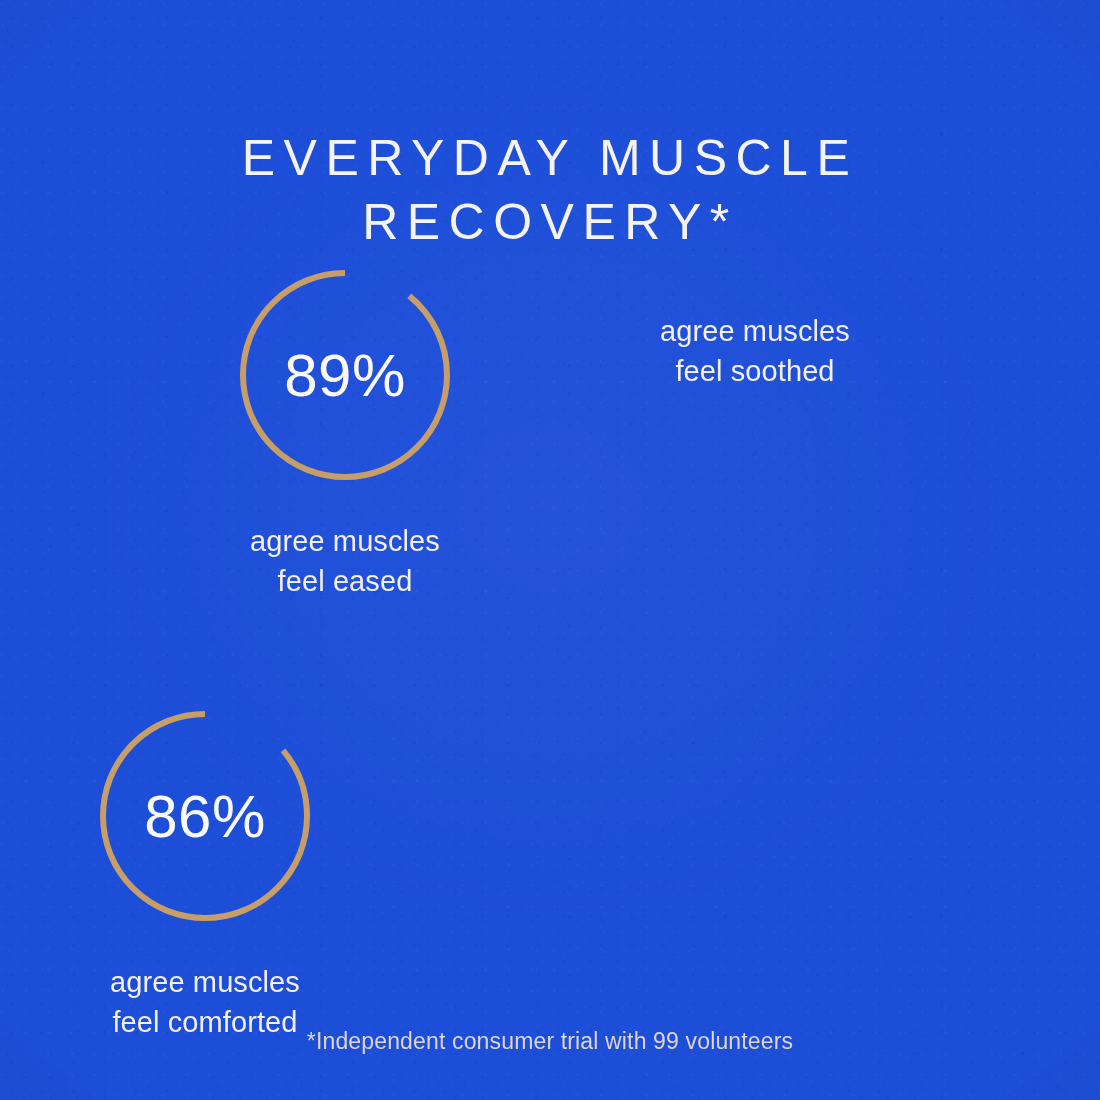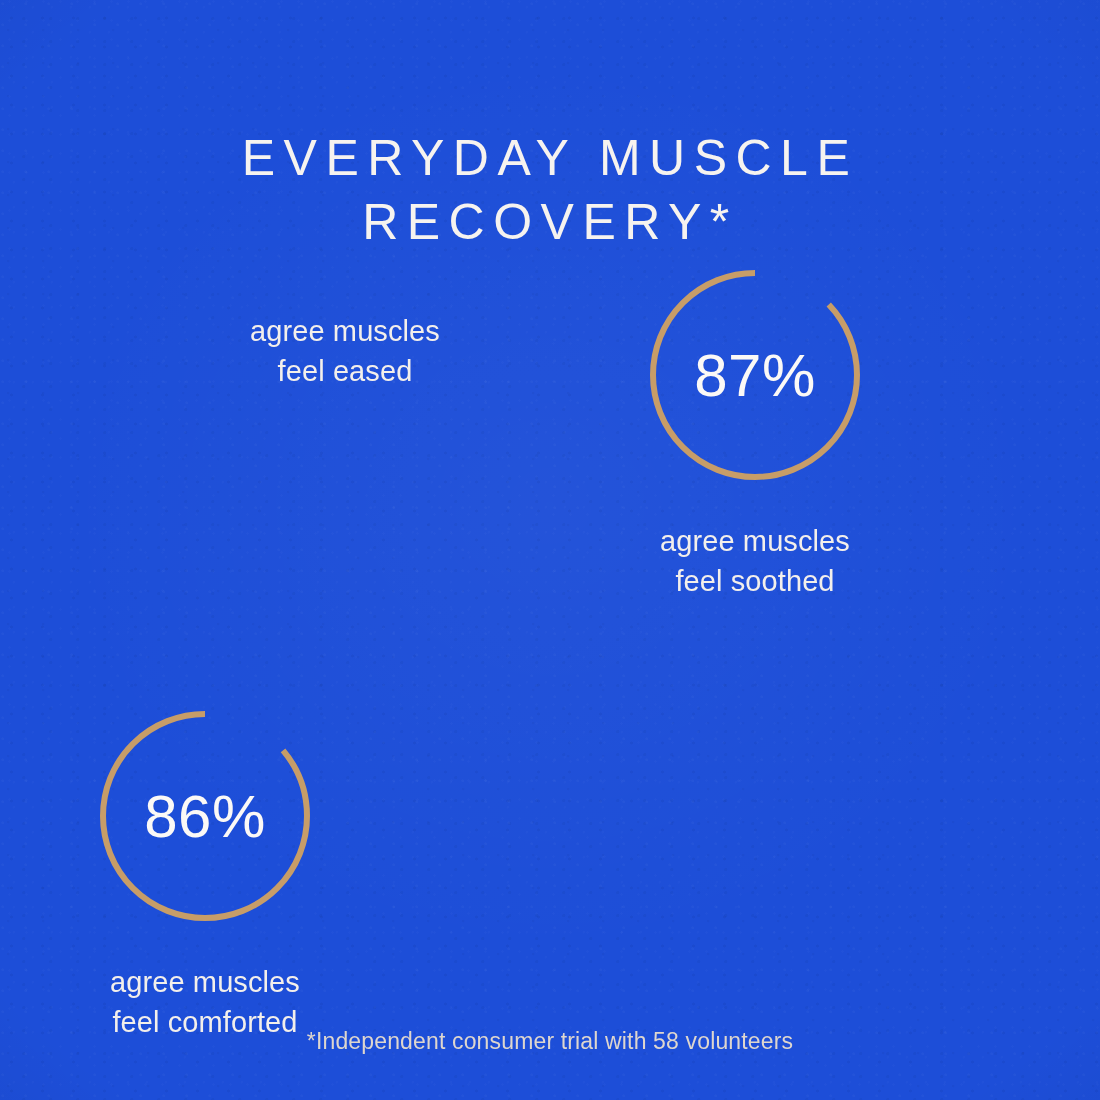--- a/index.html
+++ b/index.html
@@ -151,31 +151,31 @@
   <div class="content">
 
     <h1 class="heading">EVERYDAY MUSCLE
 RECOVERY*</h1>
 
     <div class="stat-grid">
 
       <div class="stat-row row-1">
 
         <div class="stat-cell">
+          <div class="donut">
+            <svg viewBox="0 0 210 210" aria-hidden="true">
+              <circle class="gauge-arc" cx="105" cy="105" r="102" fill="none" stroke="#c79d68" stroke-width="6" stroke-linecap="butt" transform="scale(-1,1) translate(-210,0) rotate(-90 105 105)" stroke-dasharray="570.3875621857628 71.49733914655496" stroke-dashoffset="0"></circle>
+            </svg>
+            <div class="donut-value">89%</div>
+          </div>
           <div class="stat-caption">agree muscles
 feel eased</div>
         </div>
 
         <div class="stat-cell">
-          <div class="donut">
-            <svg viewBox="0 0 210 210" aria-hidden="true">
-              <circle class="gauge-arc" cx="105" cy="105" r="102" fill="none" stroke="#c79d68" stroke-width="6" stroke-linecap="butt" transform="scale(-1,1) translate(-210,0) rotate(-90 105 105)" stroke-dasharray="557.5698641591165 84.31503717320129" stroke-dashoffset="0"></circle>
-            </svg>
-            <div class="donut-value">87%</div>
-          </div>
           <div class="stat-caption">agree muscles
 feel soothed</div>
         </div>
 
       </div>
 
       <div class="stat-row row-2">
 
         <div class="stat-cell">
           <div class="donut">
@@ -187,16 +187,16 @@
           <div class="stat-caption">agree muscles
 feel comforted</div>
         </div>
 
         <div class="stat-cell wide">
         </div>
 
       </div>
     </div>
 
-    <div class="footnote">*Independent consumer trial with 58 volunteers</div>
+    <div class="footnote">*Independent consumer trial with 99 volunteers</div>
 
   </div>
 </div>
 
 </body></html>

